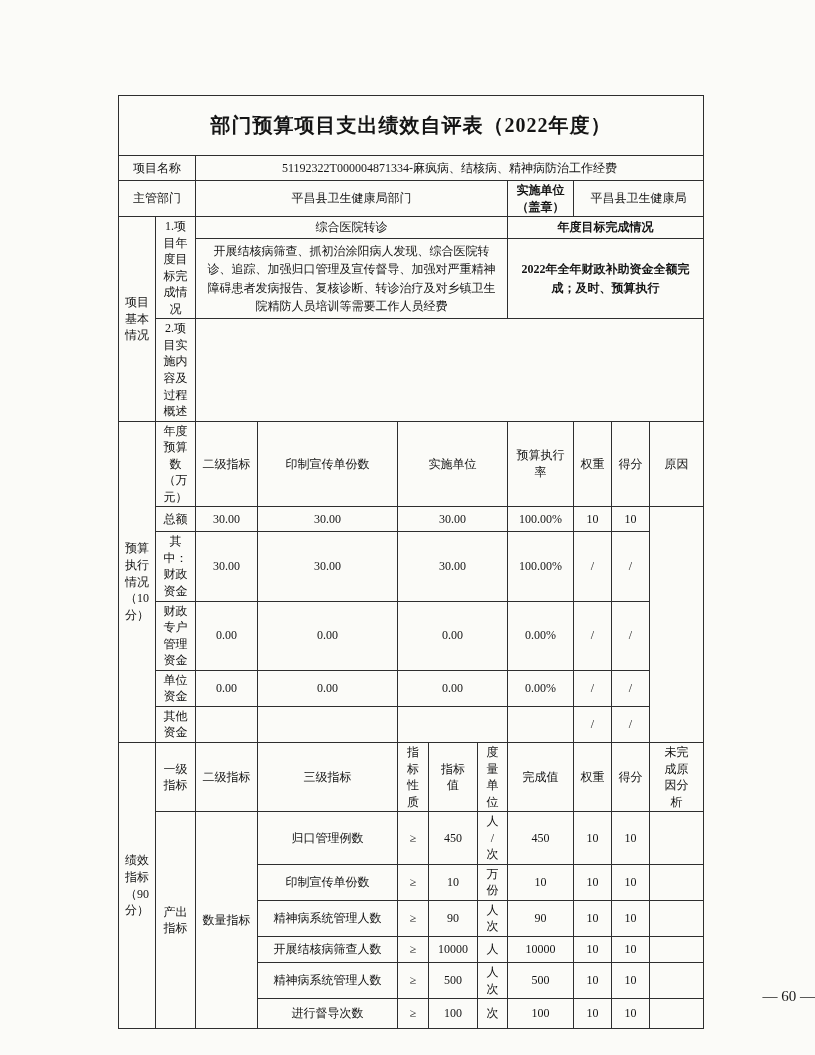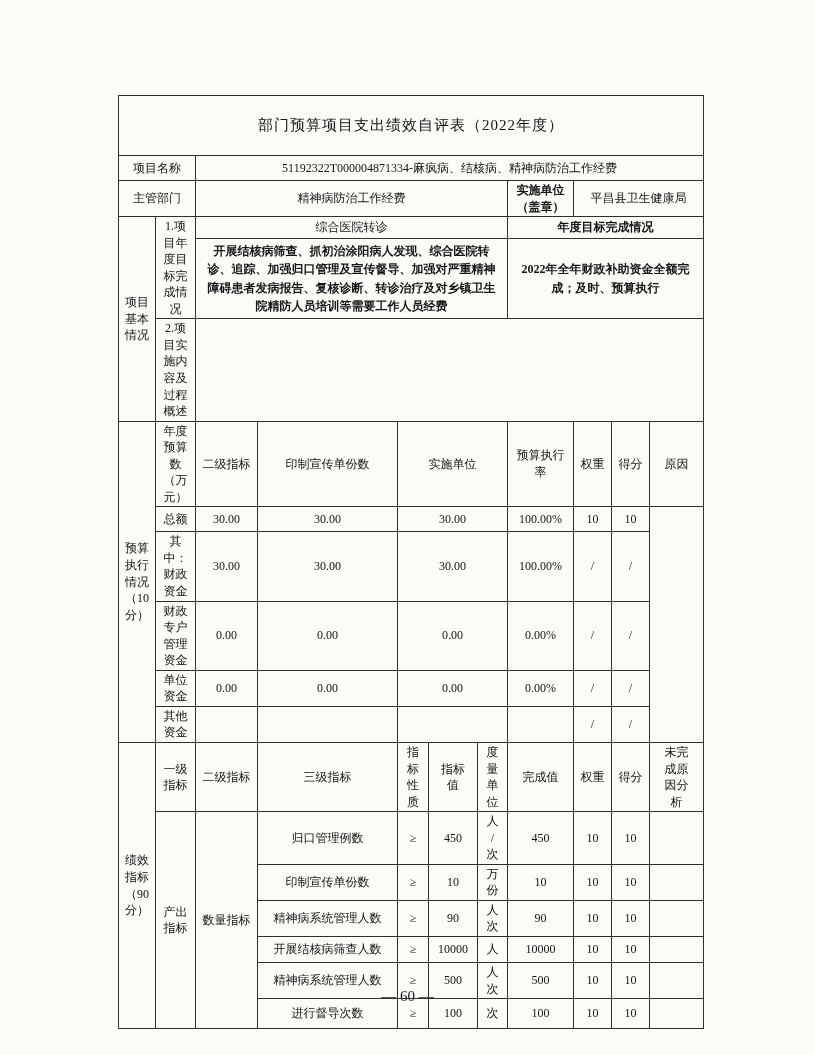--- a/index.html
+++ b/index.html
@@ -18,28 +18,28 @@
   td {
     border:1px solid #2e2e2e;
     text-align:center; vertical-align:middle;
     font-size:12px; line-height:1.38;
     padding:1px 2px;
     white-space:pre-line;
     overflow:hidden;
     word-break:break-all;
   }
   .title-cell {
-    font-size:15px; font-weight:normal; letter-spacing:1px;
+    font-size:20px; font-weight:bold; letter-spacing:1px;
   }
   .bold { font-weight:bold; }
-  .prose { padding:2px 8px; line-height:1.55;font-weight:bold; }
+  .prose { padding:2px 8px; line-height:1.55; }
   .narrow { padding:1px 0;margin-top:6px; }
   .pagenum {
     position:absolute; top:988px; left:0; width:100%;
-    text-align:center; font-size:15px; color:#1a1a1a;
+    text-align:right; font-size:15px; color:#1a1a1a;
   }
 </style>
 </head>
 <body>
 
 <table class="sheet">
   <colgroup>
     <col style="width:37px">
       <col style="width:40px">
       <col style="width:62px">
@@ -58,21 +58,21 @@
     <td colspan="11" class="title-cell">部门预算项目支出绩效自评表（2022年度）</td>
   </tr>
 
   <tr style="height:25px">
     <td colspan="2">项目名称</td>
     <td colspan="9">51192322T000004871334-麻疯病、结核病、精神病防治工作经费</td>
   </tr>
 
   <tr style="height:30px">
     <td colspan="2">主管部门</td>
-    <td colspan="5">精神病防治工作经费</td>
+    <td colspan="5">平昌县卫生健康局部门</td>
     <td class="bold">实施单位
 （盖章）</td>
     <td colspan="3">平昌县卫生健康局</td>
   </tr>
 
   <tr style="height:22px">
     <td rowspan="3" class="narrow">项目
 基本
 情况</td>
     <td rowspan="2" class="narrow">1.项

